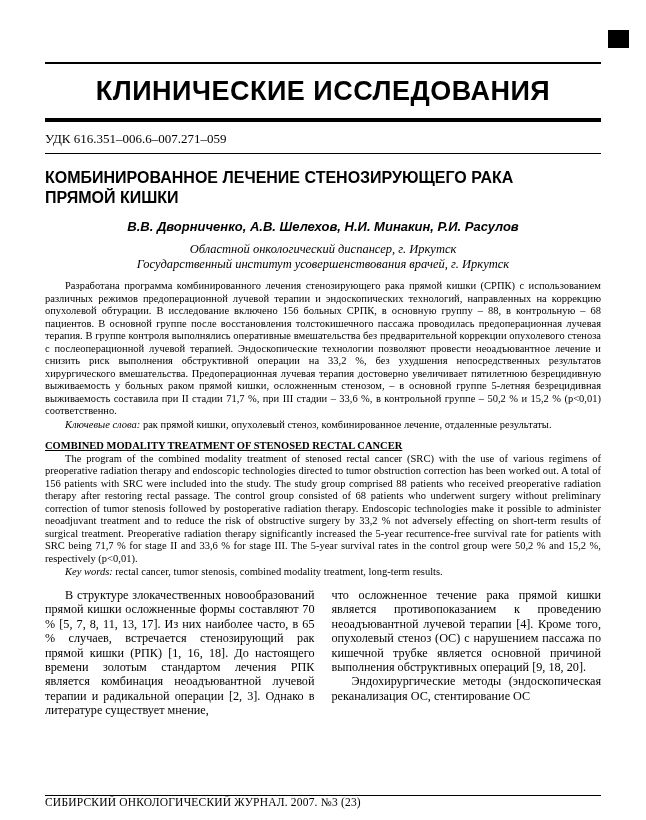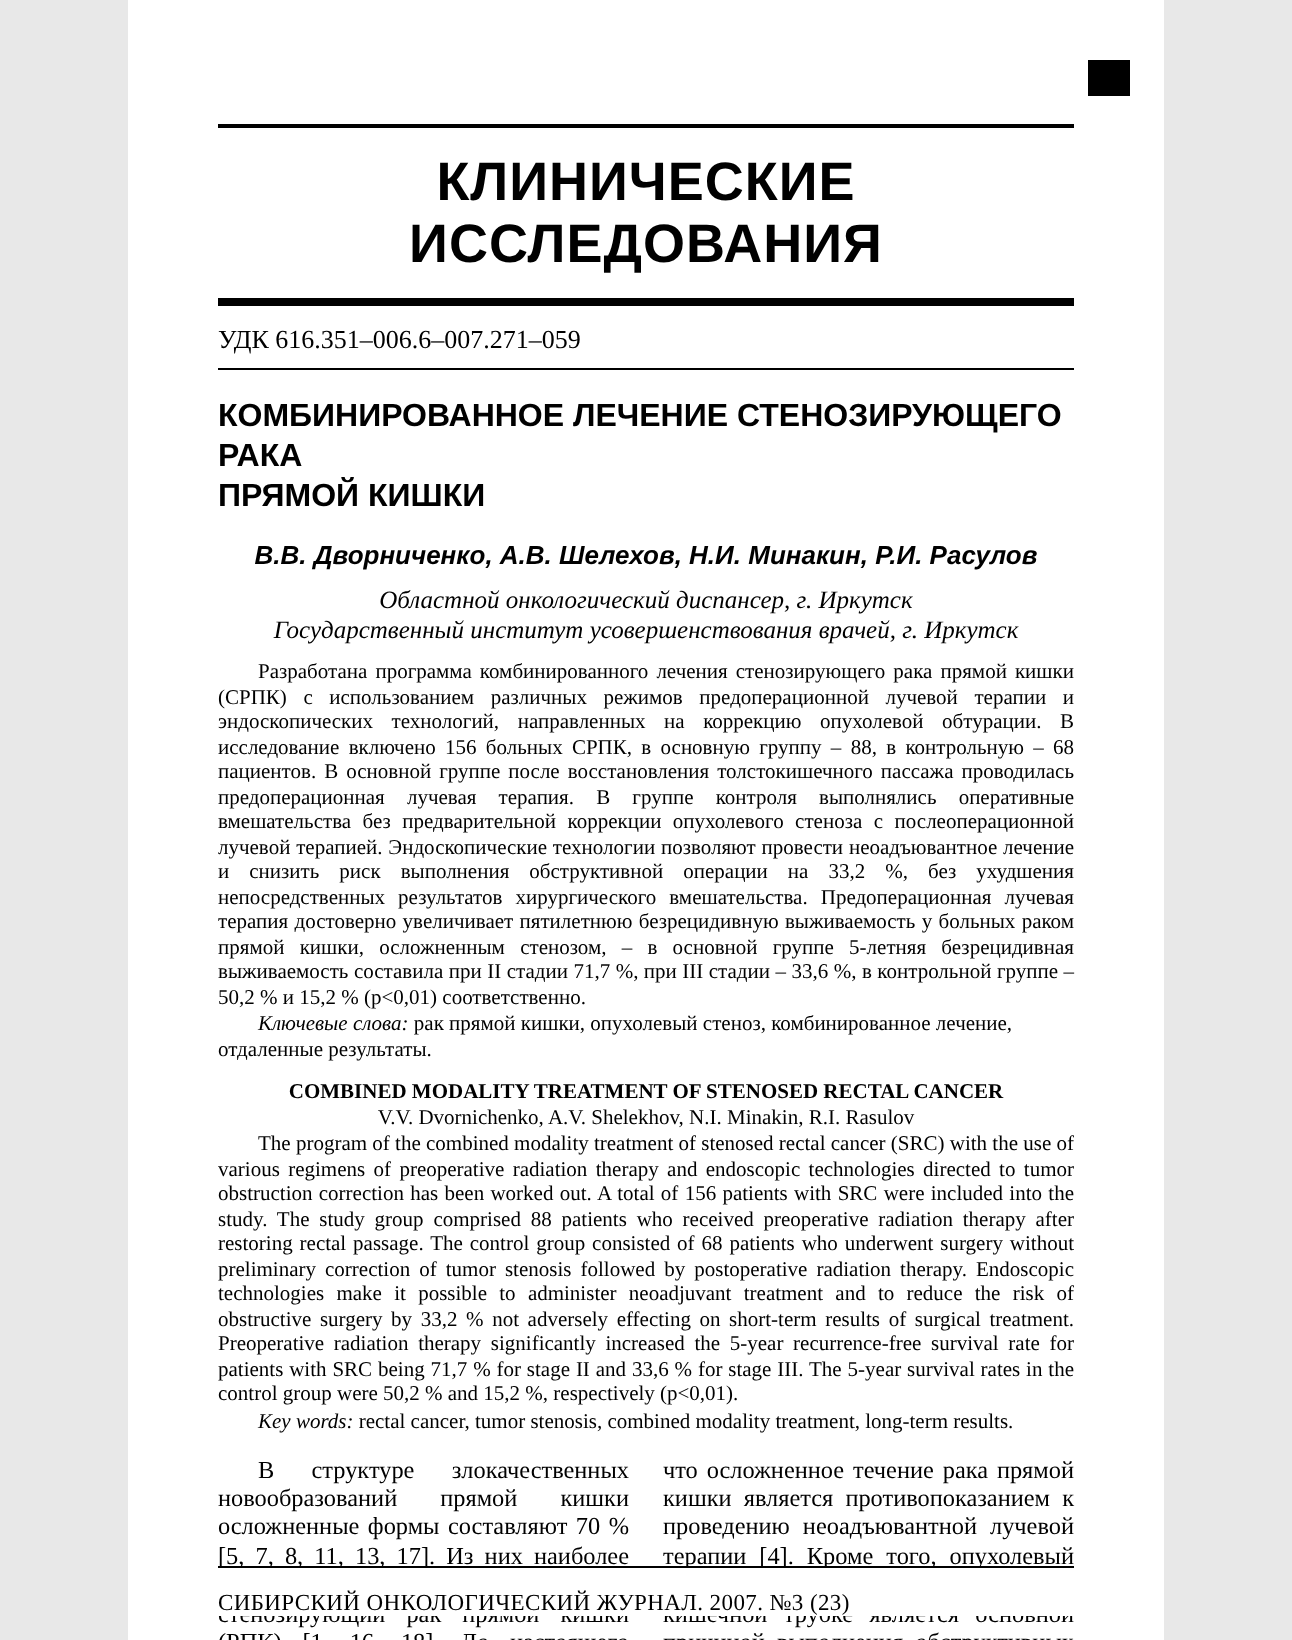--- a/index.html
+++ b/index.html
@@ -1,17 +1,17 @@
 <!DOCTYPE html>
 <html><head>
 <meta charset="utf-8">
 <style>
   html,body { margin:0; padding:0; background:#e8e8e8; }
   .page {
-    width:518px; height:820px; margin:0 auto; position:relative;
+    width:646px; height:820px; margin:0 auto; position:relative;
     background:#ffffff; color:#000;
     font-family:"Liberation Serif", serif;
     overflow:hidden;
   }
   .corner-square {
     position:absolute; top:30px; right:17px;
     width:21px; height:18px; background:#000;
   }
   .content { padding:62px 45px 0 45px; }
 
@@ -43,37 +43,37 @@
 
   .abstract {
     font-size:10.5px; line-height:12.5px;
     text-align:justify; margin-top:8px;
   }
   .abstract p, .keywords p { margin:0; text-indent:20px; }
   .keywords { font-size:10.5px; line-height:13px; }
   .kw-label { font-style:italic; }
 
   .en-block { margin-top:8px; font-size:10.5px; }
-  .en-center { text-align:center; line-height:13px; }
+  .en-center { text-align:left; line-height:13px;text-decoration:underline; }
   .en-title  { font-weight:bold; }
   .en-affil  { font-style:italic; }
   .en-abstract { text-align:justify; line-height:12.5px; margin-top:1px; }
   .en-abstract p { margin:0; text-indent:20px; }
 
   .columns {
     display:flex; gap:17px; margin-top:10px;
     font-size:12.2px; line-height:14.4px; text-align:justify;
   }
   .col { flex:1; min-width:0; }
   .col p { margin:0; }
   .col p.indent { text-indent:20px; }
 
   .footer {
     position:absolute; left:45px; right:45px; bottom:12px;
-    border-top:1px solid #000; padding-top:12px;
+    border-top:1px solid #000; padding-top:0;
     font-size:11.5px; letter-spacing:0.2px; background:#fff;
   }
 </style>
 </head>
 <body>
 
 <div class="page">
   <div class="corner-square"></div>
 
   <div class="content">
@@ -99,21 +99,20 @@
 
     <div class="abstract">
       <p>Разработана программа комбинированного лечения стенозирующего рака прямой кишки (СРПК) с использованием различных режимов предоперационной лучевой терапии и эндоскопических технологий, направленных на коррекцию опухолевой обтурации. В исследование включено 156 больных СРПК, в основную группу – 88, в контрольную – 68 пациентов. В основной группе после восстановления толстокишечного пассажа проводилась предоперационная лучевая терапия. В группе контроля выполнялись оперативные вмешательства без предварительной коррекции опухолевого стеноза с послеоперационной лучевой терапией. Эндоскопические технологии позволяют провести неоадъювантное лечение и снизить риск выполнения обструктивной операции на 33,2 %, без ухудшения непосредственных результатов хирургического вмешательства. Предоперационная лучевая терапия достоверно увеличивает пятилетнюю безрецидивную выживаемость у больных раком прямой кишки, осложненным стенозом, – в основной группе 5-летняя безрецидивная выживаемость составила при II стадии 71,7 %, при III стадии – 33,6 %, в контрольной группе – 50,2 % и 15,2 % (p&lt;0,01) соответственно.</p>
     </div>
     <div class="keywords">
       <p><span class="kw-label">Ключевые слова:</span><span> рак прямой кишки, опухолевый стеноз, комбинированное лечение, отдаленные результаты.</span></p>
     </div>
 
     <div class="en-block">
       <div class="en-center en-title">COMBINED MODALITY TREATMENT OF STENOSED RECTAL CANCER</div>
-      <div class="en-center">V.V. Dvornichenko, A.V. Shelekhov, N.I. Minakin, R.I. Rasulov</div>
       <div class="en-abstract">
         <p>The program of the combined modality treatment of stenosed rectal cancer (SRC) with the use of various regimens of preoperative radiation therapy and endoscopic technologies directed to tumor obstruction correction has been worked out. A total of 156 patients with SRC were included into the study. The study group comprised 88 patients who received preoperative radiation therapy after restoring rectal passage. The control group consisted of 68 patients who underwent surgery without preliminary correction of tumor stenosis followed by postoperative radiation therapy. Endoscopic technologies make it possible to administer neoadjuvant treatment and to reduce the risk of obstructive surgery by 33,2 % not adversely effecting on short-term results of surgical treatment. Preoperative radiation therapy significantly increased the 5-year recurrence-free survival rate for patients with SRC being 71,7 % for stage II and 33,6 % for stage III. The 5-year survival rates in the control group were 50,2 % and 15,2 %, respectively (p&lt;0,01).</p>
       </div>
       <div class="keywords">
         <p><span class="kw-label">Key words:</span><span> rectal cancer, tumor stenosis, combined modality treatment, long-term results.</span></p>
       </div>
     </div>
 
     <div class="columns">
       <div class="col">

